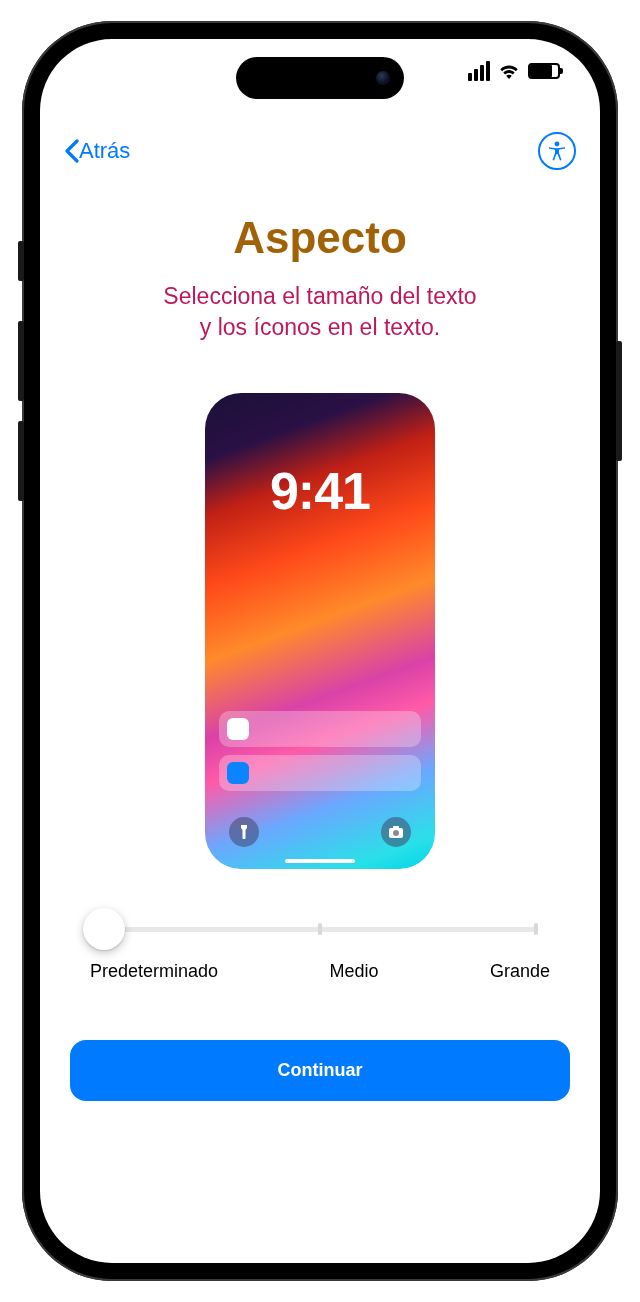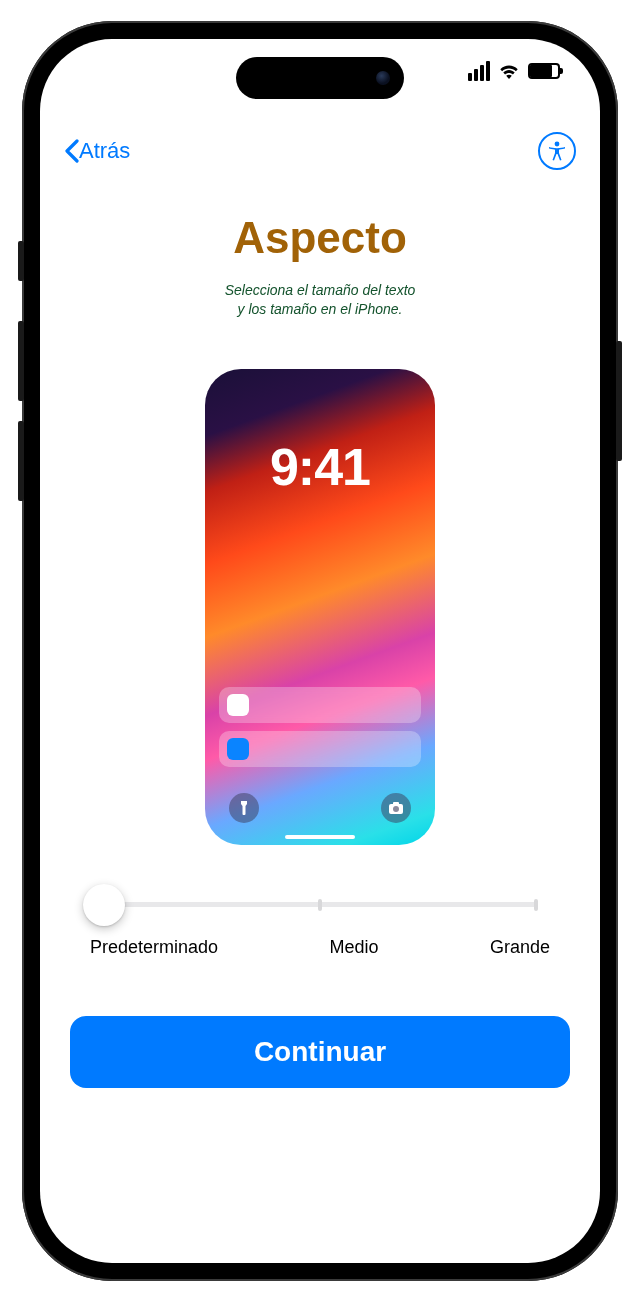--- a/index.html
+++ b/index.html
@@ -140,25 +140,24 @@
       padding: 40px 40px 0;
       text-align: center;
     }
     .title {
       font-size: 44px;
       font-weight: 700;
       color: #a16207;
       margin-bottom: 18px;
     }
     .subtitle {
-      font-size: 14px;
-      color: #14532d;
+      font-size: 23px;
+      color: #be185d;
       line-height: 1.35;
       margin-bottom: 50px;
-      font-style: italic;
     }
     .preview-phone {
       width: 230px;
       height: 476px;
       margin: 15px auto;
       border-radius: 36px;
       overflow: hidden;
       position: relative;
       background: linear-gradient(160deg,
         #1a1038 0%, #2a1045 12%, #c02015 22%, #ff4a1a 35%,
@@ -275,21 +274,21 @@
       color: #000;
       gap: 40px;
     }
     .slider-labels span:nth-child(1){text-align:left;}
     .slider-labels span:nth-child(2){text-align:left;}
     .slider-labels span:nth-child(3){text-align:left;}
     .continue-btn {
       margin: 58px 30px 0;
       background: #007AFF;
       color: #fff;
-      font-size: 28px;
+      font-size: 18px;
       font-weight: 600;
       text-align: center;
       padding: 20px;
       border-radius: 16px;
       cursor: pointer;
     }
   </style>
 </head>
 <body>
 
@@ -335,21 +334,21 @@
           <circle cx="12" cy="5" r="2.4" fill="#007AFF"></circle>
           <path d="M4 8 C8 9.5 16 9.5 20 8 L20 9.5 C17 10.2 14.5 10.5 14 10.8 L14 14 L16.5 21 L15 21.5 L12.5 15 L11.5 15 L9 21.5 L7.5 21 L10 14 L10 10.8 C9.5 10.5 7 10.2 4 9.5 Z" fill="#007AFF"></path>
         </svg>
       </div>
     </div>
 
     <div class="content">
       <h1 class="title">Aspecto</h1>
       <p class="subtitle">
         <span>Selecciona el tamaño del texto</span><br>
-        <span>y los tamaño en el iPhone.</span>
+        <span>y los íconos en el texto.</span>
       </p>
 
       <div class="preview-phone">
         <div class="preview-time">9:41</div>
         <div class="preview-notifs">
           <div class="notif-bar">
               <div class="sq"></div>
             </div>
           <div class="notif-bar">
               <div class="sq"></div>

